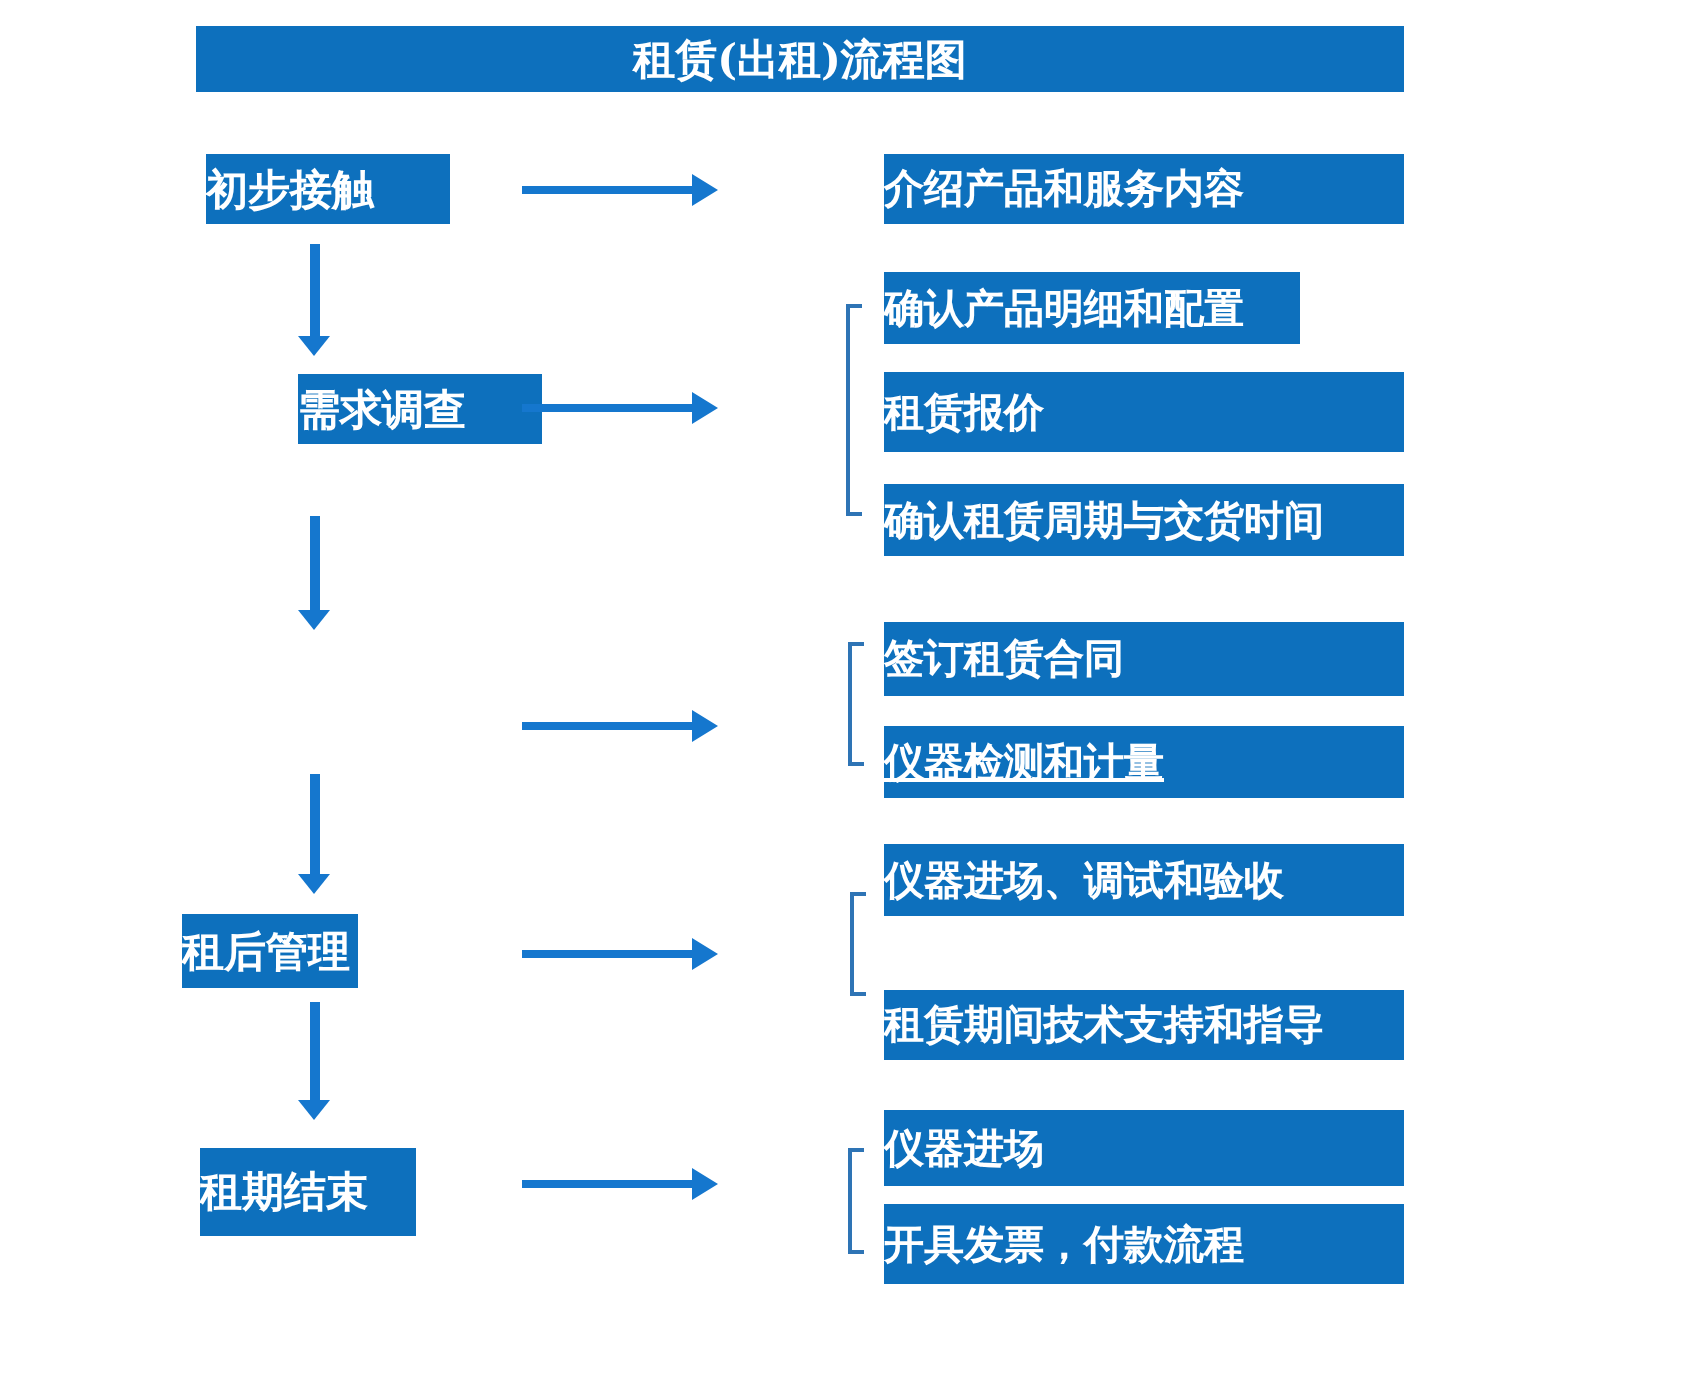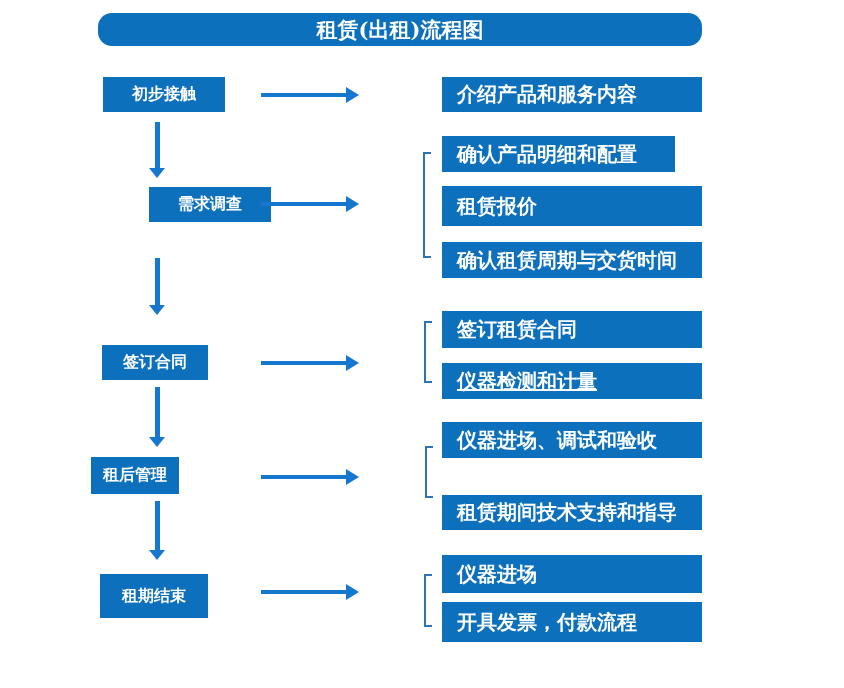--- a/index.html
+++ b/index.html
@@ -16,29 +16,27 @@
     color:var(--text-white,#ffffff);
     font-weight:bold;
     display:flex;
     align-items:center;
     box-sizing:border-box;
     white-space:nowrap;
   }
   .titlebar{
     justify-content:center;
     font-size:21px;
-    border-radius:14px;
   }
   .lbox{
-    justify-content:center;
-    font-size:16px;
+    font-size:21px;
   }
   .rbox{
     justify-content:flex-start;
-    padding-left:15px;
+    padding-left:0;
     font-size:20px;
   }
   .harrow{position:absolute;width:98px;height:16px;}
   .harrow .shaft{
     position:absolute;left:0;top:6px;width:85px;height:4px;
     background:var(--arrow-blue,#1577ce);
   }
   .harrow .head{
     position:absolute;left:85px;top:0;width:0;height:0;
     border-left:13px solid var(--arrow-blue,#1577ce);
@@ -70,23 +68,20 @@
 
   <div class="box titlebar" style="left:98px;top:13px;width:604px;height:33px;">
     <span>租赁(出租)流程图</span>
   </div>
 
   <div class="box lbox" style="left:103px;top:77px;width:122px;height:35px;">
     <span>初步接触</span>
   </div>
   <div class="box lbox" style="left:103px;top:187px;width:122px;height:35px;margin-left:46px;">
     <span>需求调查</span>
-  </div>
-  <div class="box lbox" style="left:102px;top:345px;width:106px;height:35px;">
-    <span>签订合同</span>
   </div>
   <div class="box lbox" style="left:91px;top:457px;width:88px;height:37px;">
     <span>租后管理</span>
   </div>
   <div class="box lbox" style="left:100px;top:574px;width:108px;height:44px;">
     <span>租期结束</span>
   </div>
 
   <div class="varrow" style="left:149px;top:122px;height:56px;">
     <div class="shaft"></div>
@@ -127,21 +122,21 @@
   </div>
 
   <div class="bracket" style="left:423px;top:152px;height:106px;"></div>
   <div class="bracket" style="left:424px;top:321px;height:62px;"></div>
   <div class="bracket" style="left:425px;top:446px;height:52px;"></div>
   <div class="bracket" style="left:424px;top:574px;height:53px;"></div>
 
   <div class="box rbox" style="left:442px;top:77px;width:260px;height:35px;">
     <span>介绍产品和服务内容</span>
   </div>
-  <div class="box rbox" style="left:442px;top:136px;width:233px;height:36px;">
+  <div class="box rbox" style="left:442px;top:136px;width:208px;height:36px;">
     <span>确认产品明细和配置</span>
   </div>
   <div class="box rbox" style="left:442px;top:186px;width:260px;height:40px;">
     <span>租赁报价</span>
   </div>
   <div class="box rbox" style="left:442px;top:311px;width:260px;height:37px;">
     <span>签订租赁合同</span>
   </div>
   <div class="box rbox" style="left:442px;top:242px;width:260px;height:36px;">
     <span>确认租赁周期与交货时间</span>

